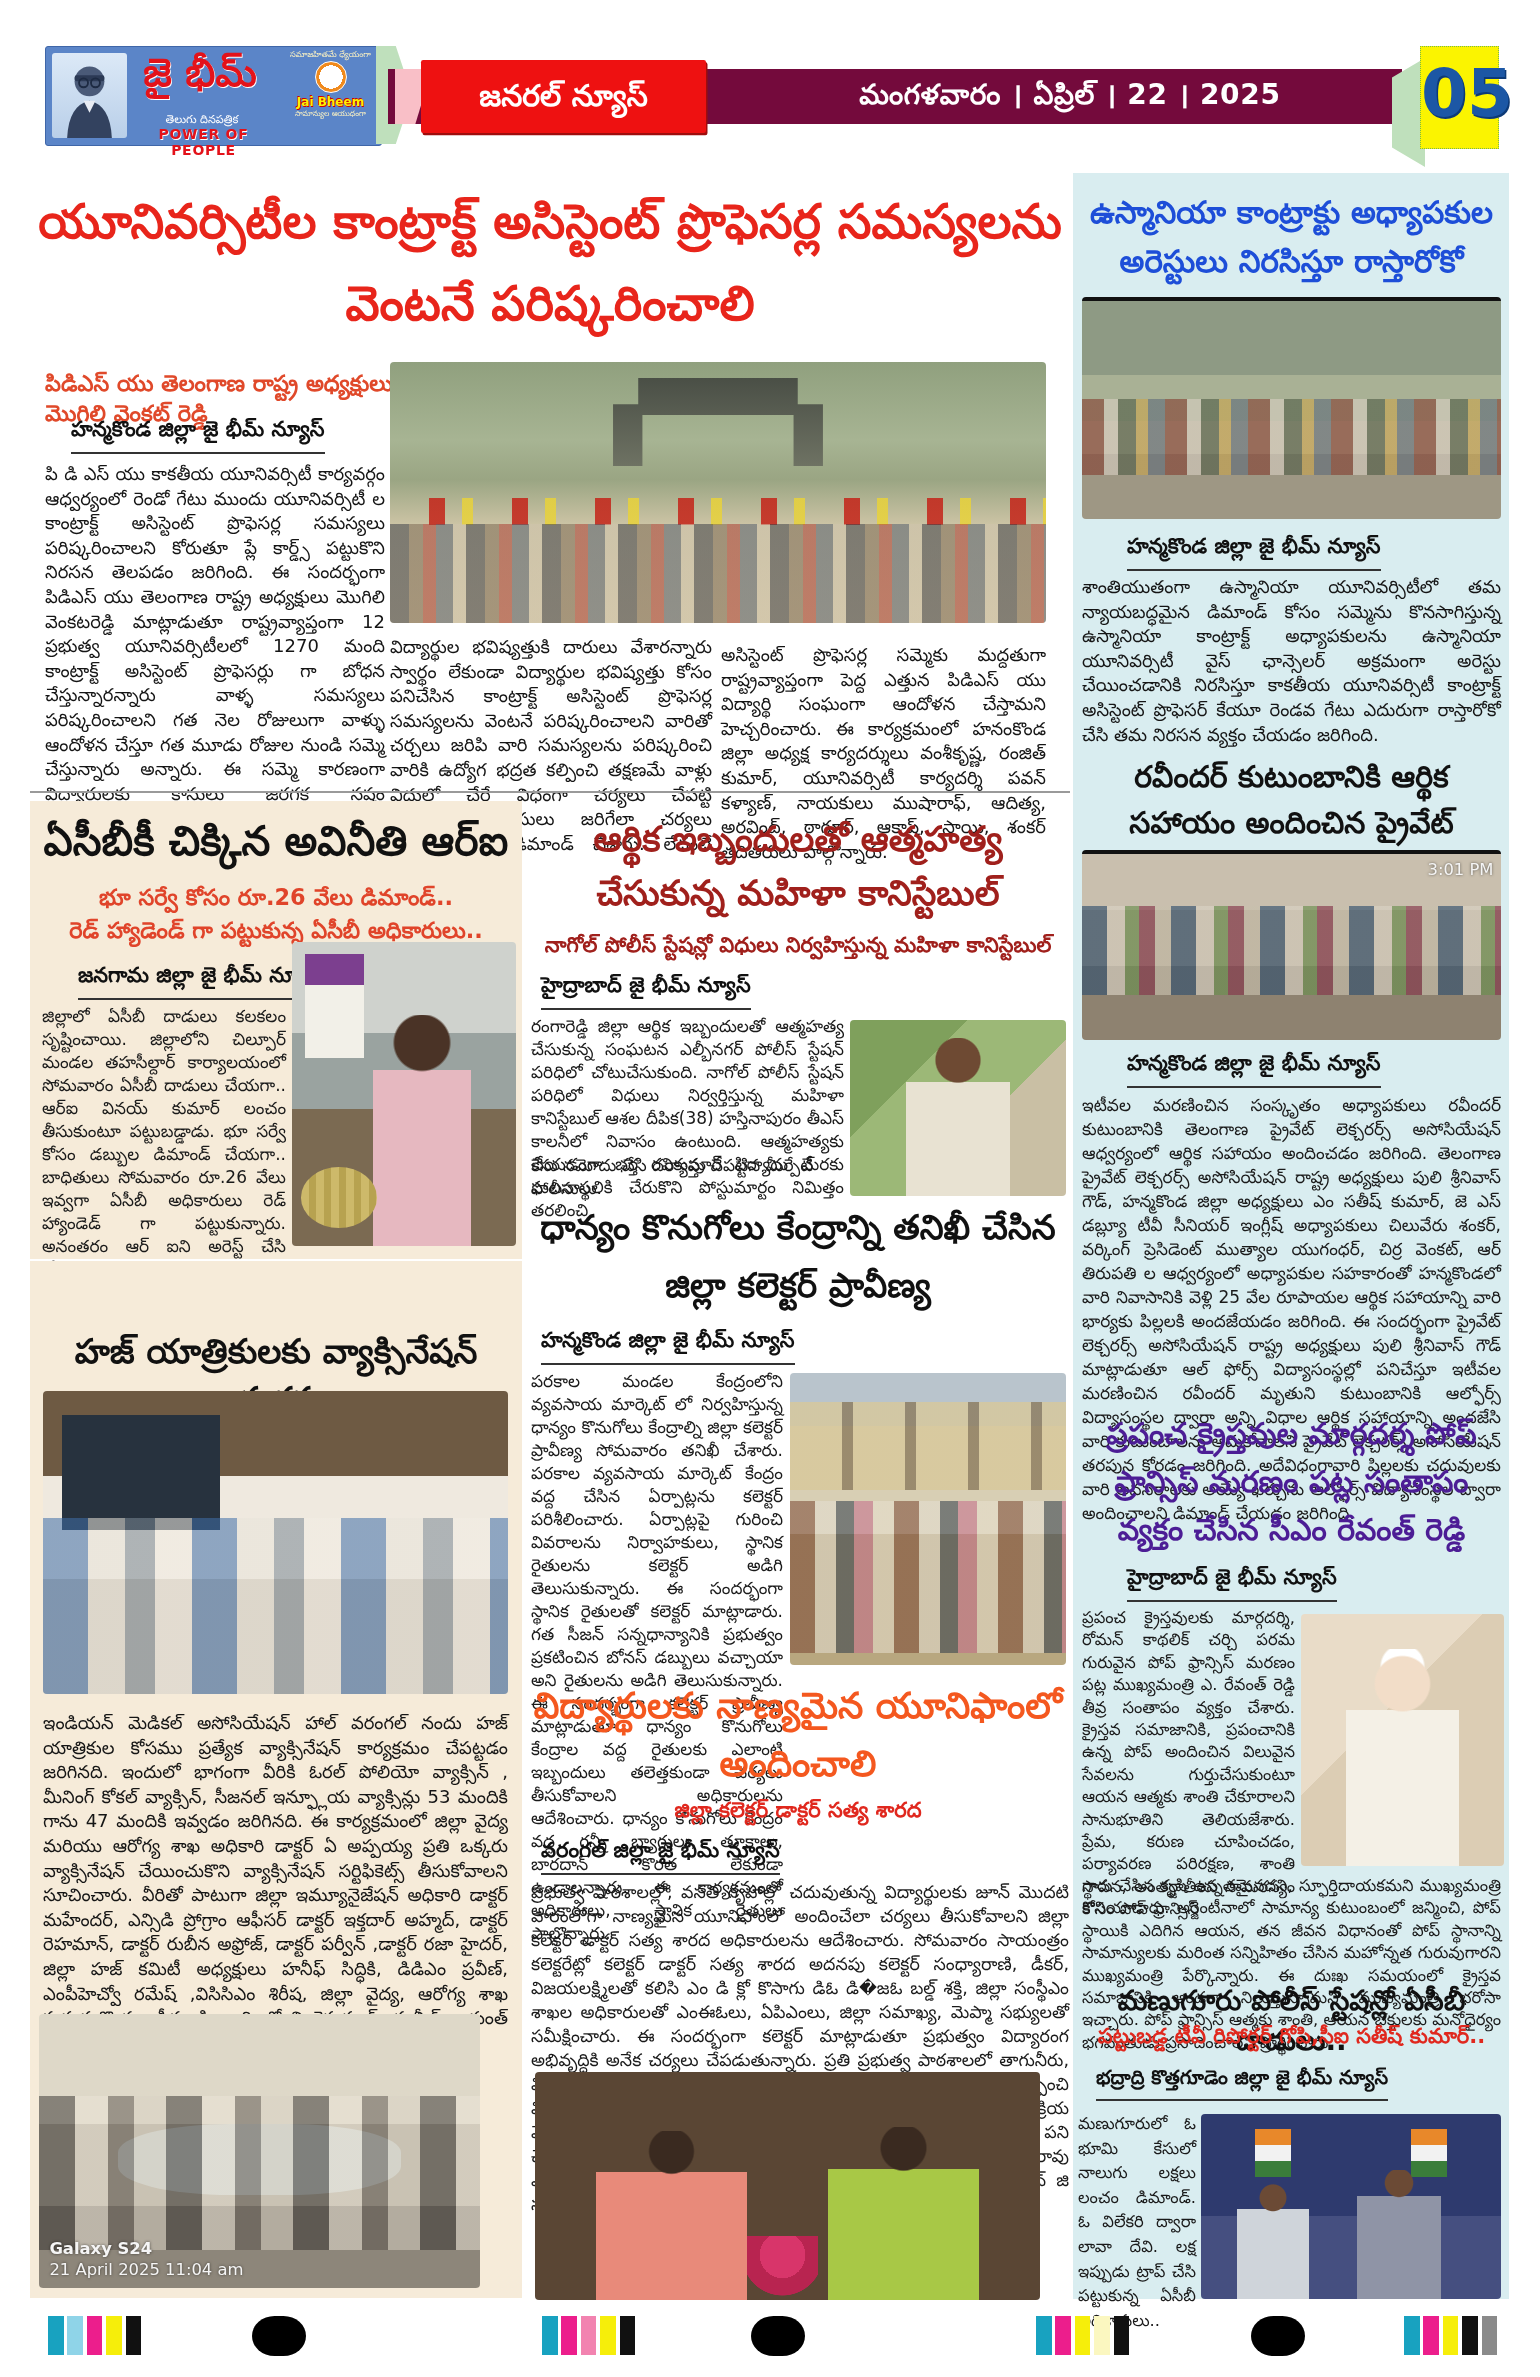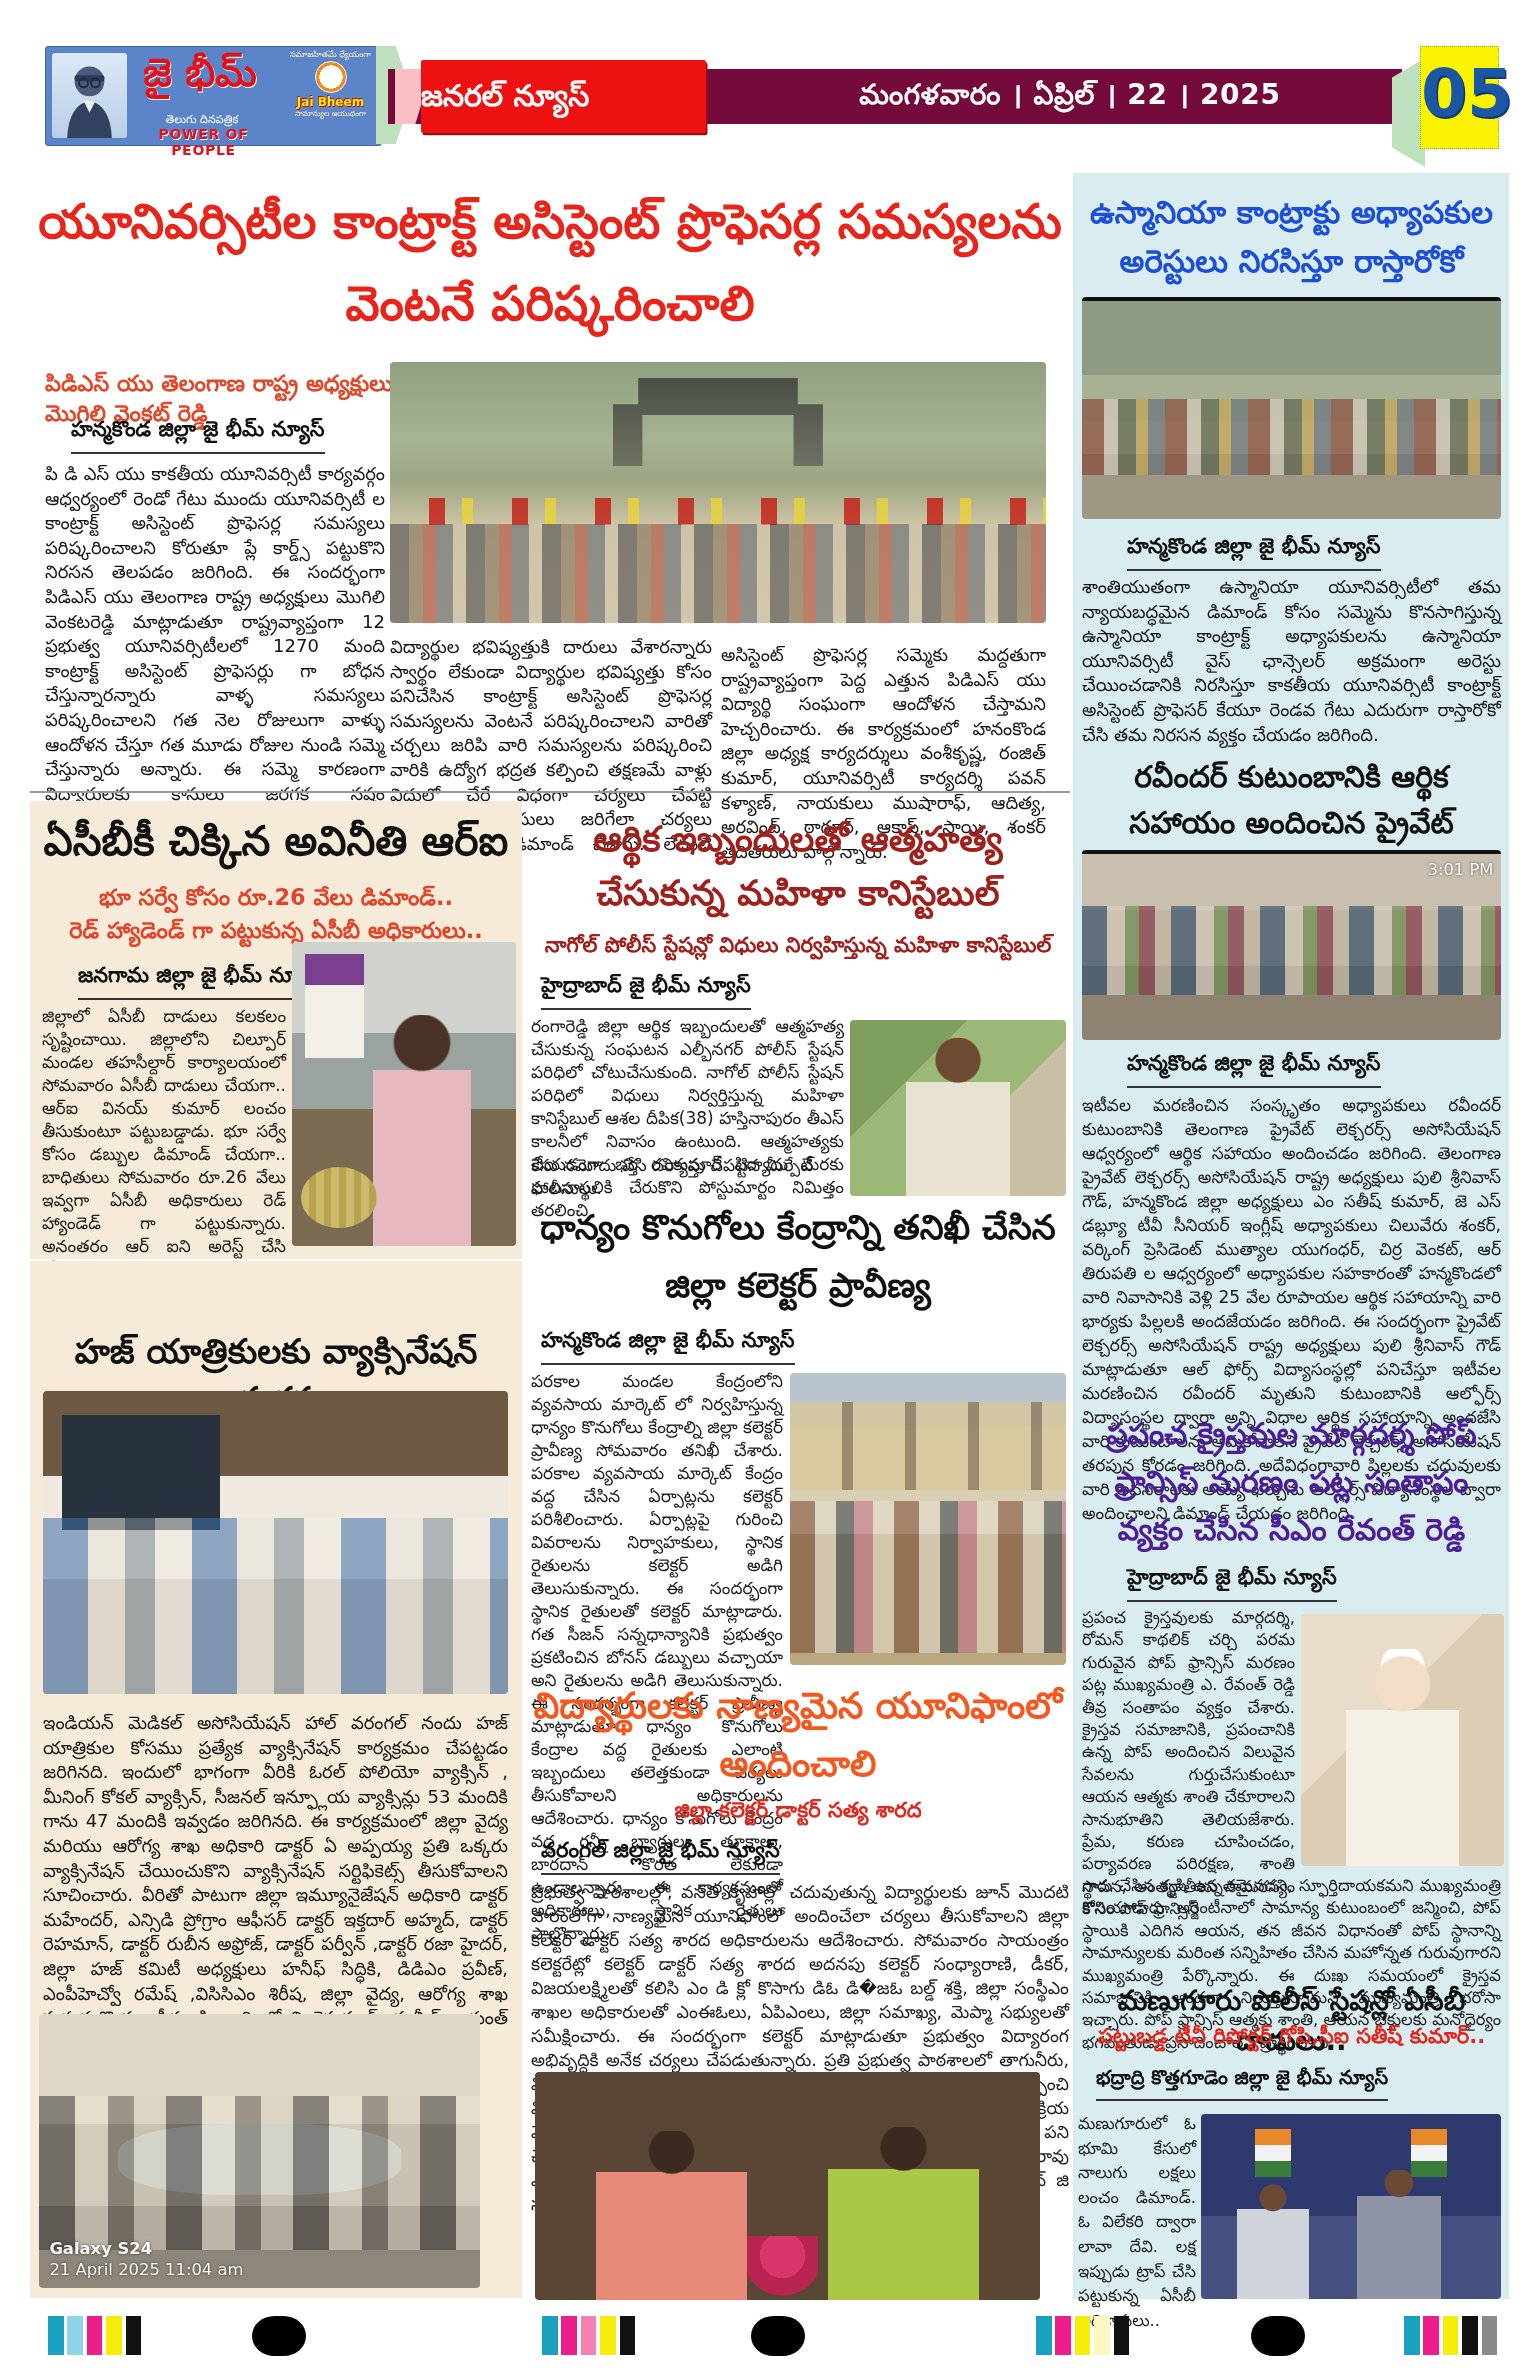--- a/index.html
+++ b/index.html
@@ -16,21 +16,21 @@
   .logo-slogan{left:83px;top:79px;width:149px;font-size:14px;font-weight:bold;color:#e3121a;text-shadow:0.7px 0.7px 0 #fff;letter-spacing:0.7px;text-align:center;}
   .logo-right{left:237px;top:3px;width:95px;height:92px;text-align:center;}
   .logo-motto{font-size:8.2px;color:#fdf3c2;line-height:9.7px;}
   .tv-circle{width:30px;height:30px;margin:1.5px auto;border-radius:50%;background:radial-gradient(circle at 50% 50%,#fff 0 55%,#f08a1d 55% 75%,#1a3f8f 75% 100%);border:1.5px solid #fff;}
   .tv-name{font-size:12px;font-weight:bold;color:#fdf000;text-shadow:0.7px 0.7px 0 #c00,-0.7px -0.7px 0 #c00;}
   .tv-sub{font-size:7.5px;color:#fdf3c2;}
   .green-arrow{left:376px;top:46px;width:36px;height:98px;background:#bfe0bc;clip-path:polygon(0 0,55% 0,100% 50%,55% 100%,0 100%);}
   .maroon-bar{left:388px;top:69px;width:1014px;height:55px;background:#740a3c;}
   .pink-notch{left:395px;top:69px;width:37px;height:55px;background:#f9bfc7;clip-path:polygon(0 0,100% 0,55% 100%,0 100%);}
   .section-box{left:421px;top:60px;width:285px;height:73px;background:#ee1111;border-radius:2.2px;box-shadow:1.5px 2.2px 0 #9e0d0d;}
-  .section-label{width:100%;top:18px;font-size:30px;font-weight:bold;color:#fff;text-align:left;}
+  .section-label{width:100%;top:18px;font-size:30px;font-weight:bold;color:#fff;text-align:center;}
   .date-line{left:783px;top:78px;width:574px;font-size:28px;font-weight:bold;color:#fff;text-align:center;letter-spacing:0.7px;}
   .page-green{left:1392px;top:58px;width:33px;height:109px;background:#bfe0bc;clip-path:polygon(100% 0,100% 100%,0 82%,0 18%);}
   .page-box{left:1420px;top:46px;width:79px;height:103px;background:#fbf400;border:1.5px dotted #7ab648;box-sizing:border-box;}
   .page-num{width:100%;top:6px;font-size:66px;line-height:82px;font-weight:bold;color:#1c57a5;text-align:center;text-shadow:1.5px 1.5px 0 #0d3a77;}
 
   
   .dateline{font-size:21px;font-weight:bold;color:#111;border-bottom:2.2px solid #333;padding-bottom:6px;display:inline-block;}
   .body-text{font-size:18px;line-height:24.6px;color:#151515;}
   .photo{position:absolute;border-radius:4px;overflow:hidden;}
   .wm{position:absolute;color:#f5f5f5;font-size:16.4px;text-shadow:0 0 3px rgba(0,0,0,.6);}

